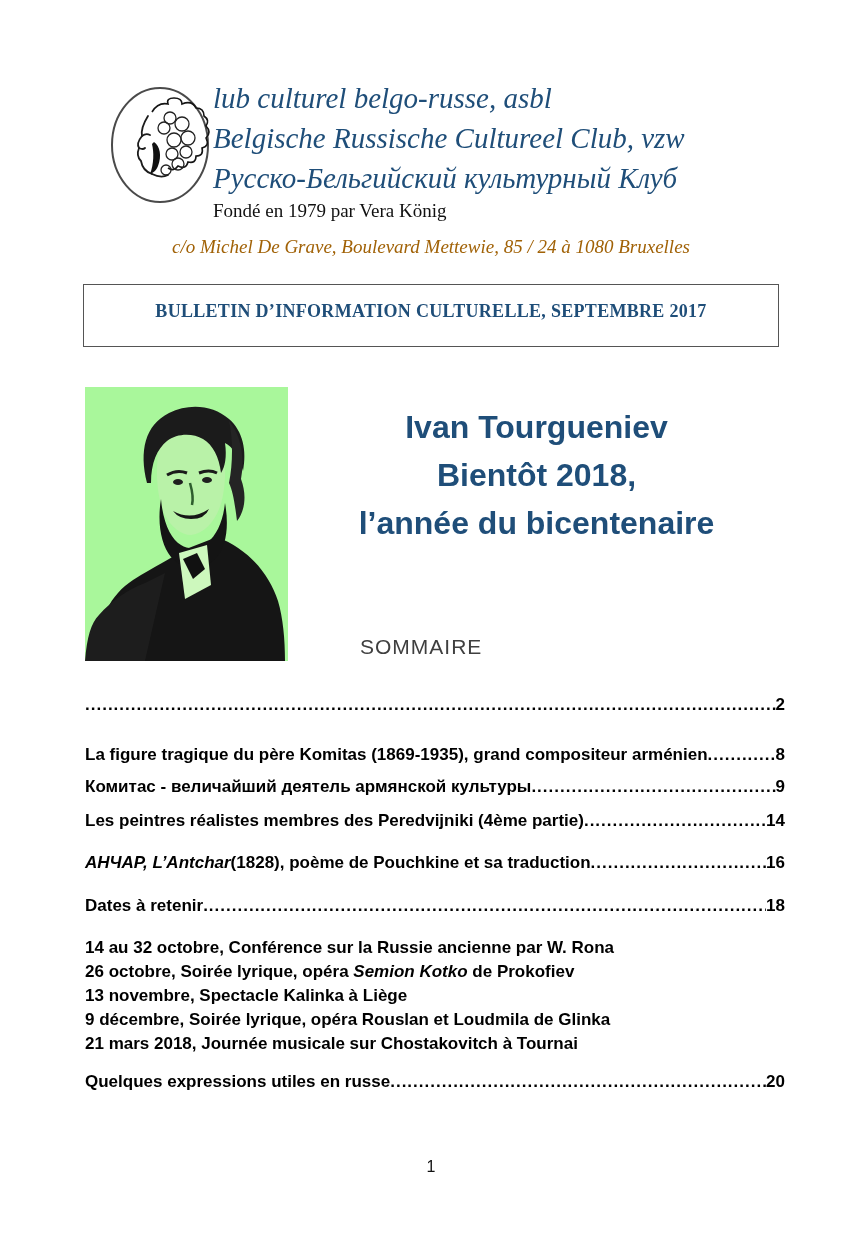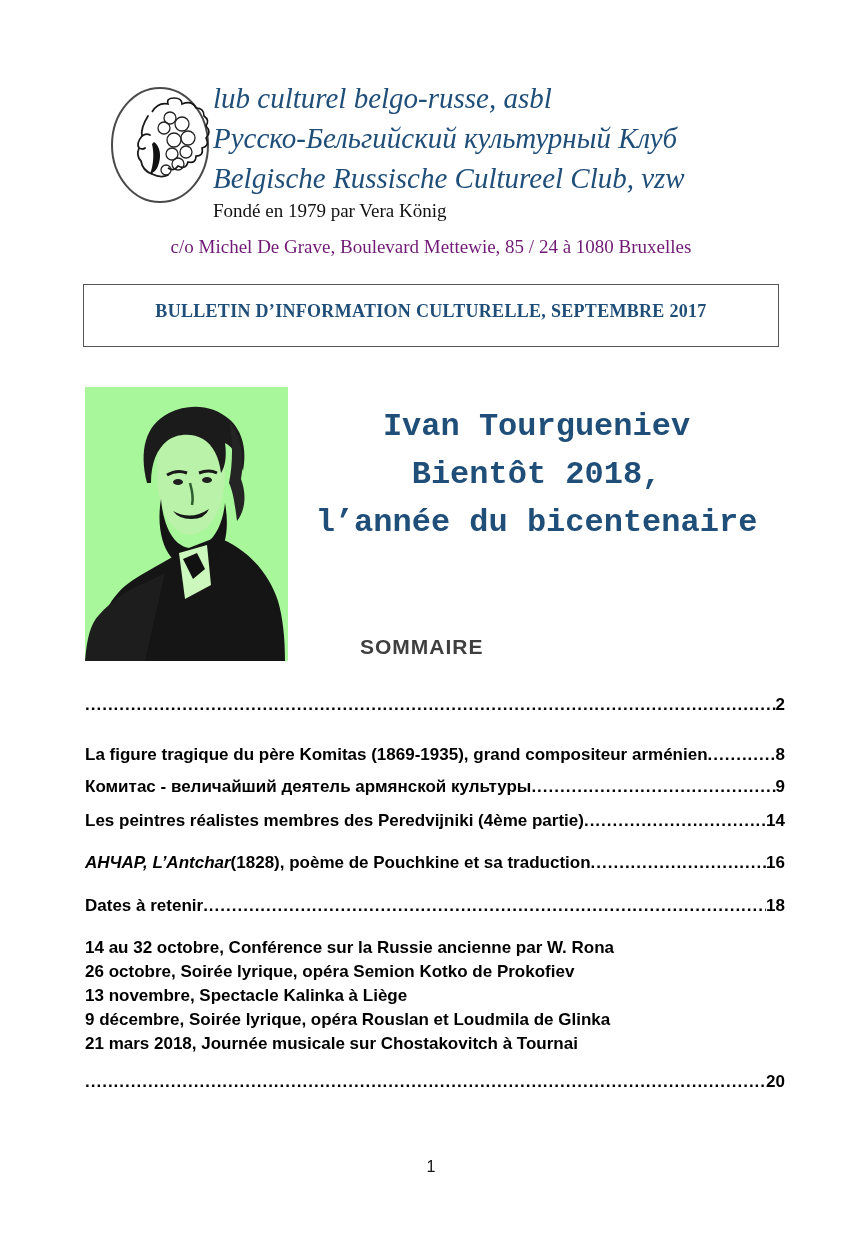--- a/index.html
+++ b/index.html
@@ -13,59 +13,59 @@
   }
   
   .brand-row { display:flex; gap:0; margin:84px 0 0 108px; }
   .logo-wrap { width:105px; height:122px; flex:none; }
   .brand-text { margin-top:-6px; }
   .club-line {
     font-style: italic; color:#1F4E79;
     font-size:29px; line-height:40px; white-space:nowrap;
   }
   .founded { font-size:19px; color:#111; margin-top:2px; }
-  .address { text-align:center; font-size:19px; margin-top:14px; color:#701a75; }
+  .address { text-align:center; font-size:19px; margin-top:14px; color:#a16207;font-style:italic; }
   .banner {
     margin:26px 0 0 83px; width:696px;
     border:1px solid #555; text-align:center;
     padding:16px 0 24px 0;
   }
   .banner-text {
     color:#1F4E79; font-weight:bold; font-size:18px; letter-spacing:.3px;
     white-space:nowrap;
     font-family:Liberation Serif, serif;
   }
   
   .feature { display:flex; margin:40px 0 0 85px; width:700px; }
   .portrait { width:203px; height:274px; flex:none; }
   .feature-right { flex:1; padding-top:16px; }
   .title-line {
-    font-family:Liberation Mono, monospace; font-weight:bold;
+    font-family:Liberation Sans, sans-serif; font-weight:bold;
     color:#1F4E79; font-size:32px; line-height:48px; text-align:center;
   }
   .sommaire-heading {
-    font-family:"Liberation Sans", sans-serif; font-weight:bold;
+    font-family:"Liberation Sans", sans-serif; font-weight:normal;
     color:#3F3F3F; font-size:21px; margin:88px 0 0 72px; letter-spacing:1px;
   }
   
   .toc {
     margin:32px 0 0 85px; width:700px;
     font-family:"Liberation Sans", sans-serif; font-weight:bold;
     font-size:17px; color:#000;
   }
   .toc-row { display:flex; align-items:baseline; line-height:24px; }
   .toc-label { white-space:nowrap; }
   .toc-italic { font-style:italic; white-space:pre; }
   .toc-dots { flex:1; min-width:4px; overflow:hidden; white-space:nowrap; letter-spacing:1px; }
   .toc-page { white-space:nowrap; }
   .mb26{margin-bottom:26px}.mb8{margin-bottom:8px}.mb10{margin-bottom:10px}
   .mb18{margin-bottom:18px}.mb19{margin-bottom:19px}
   .events { margin-bottom:14px; }
   .event-line { line-height:24px; white-space:nowrap; }
-  .event-italic { white-space:pre; }
+  .event-italic { font-style:italic; white-space:pre; }
   .event-pre, .event-post { white-space:pre; }
   
   .page-num {
     text-align:center; margin-top:64px;
     font-family:"Liberation Sans", sans-serif; font-size:16px; font-weight:normal;
   }
 </style>
 </head>
 <body>
 
@@ -93,22 +93,22 @@
           <circle cx="70" cy="80" r="6"></circle>
             <circle cx="58" cy="86" r="5"></circle>
           <circle cx="56" cy="44" r="6"></circle>
             <circle cx="66" cy="56" r="7"></circle>
           <circle cx="64" cy="70" r="6"></circle>
         </g>
       </svg>
     </div>
     <div class="brand-text">
       <div class="club-line">lub culturel belgo-russe, asbl</div>
+      <div class="club-line">Belgische Russische Cultureel Club, vzw</div>
       <div class="club-line">Русско-Бельгийский культурный Клуб</div>
-      <div class="club-line">Belgische Russische Cultureel Club, vzw</div>
       <div class="founded">Fondé en 1979 par Vera König</div>
     </div>
   </div>
 
   <div class="address">c/o Michel De Grave, Boulevard Mettewie, 85 / 24 à 1080 Bruxelles</div>
 
   <div class="banner">
     <span class="banner-text">BULLETIN D’INFORMATION CULTURELLE,  SEPTEMBRE 2017</span>
   </div>
 
@@ -190,20 +190,21 @@
       </div>
       <div class="event-line">
         <span class="event-pre">9 décembre, Soirée lyrique, opéra Rouslan et Loudmila de Glinka</span><span class="event-italic"></span><span class="event-post"></span>
       </div>
       <div class="event-line">
         <span class="event-pre">21 mars 2018, Journée musicale sur Chostakovitch à Tournai</span><span class="event-italic"></span><span class="event-post"></span>
       </div>
     </div>
 
     <div class="toc-row">
+      <span class="toc-label">Quelques expressions utiles en russe</span>
       <span class="toc-dots">........................................................................................................................................................................</span>
       <span class="toc-page">20</span>
     </div>
 
   </div>
 
   <div class="page-num">1</div>
 
 </div>
 

